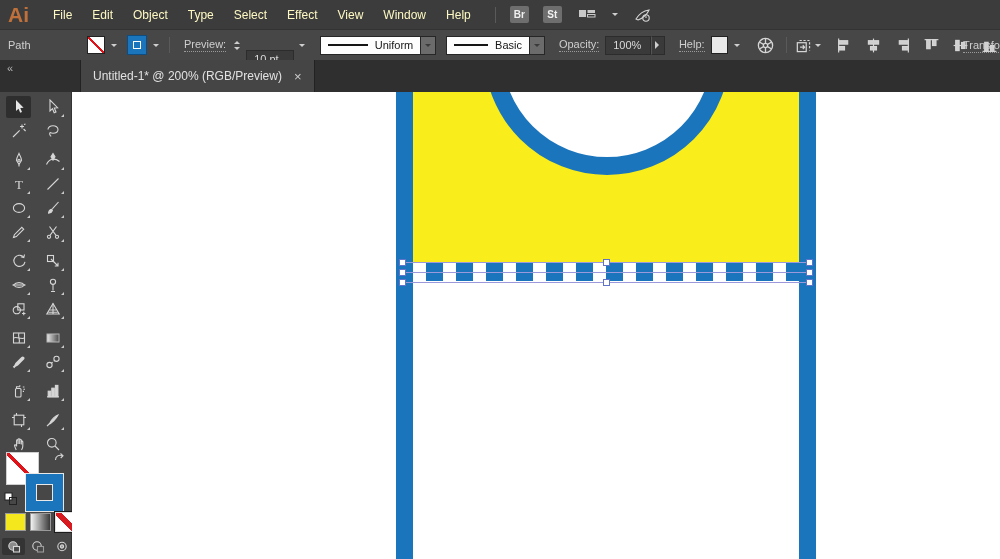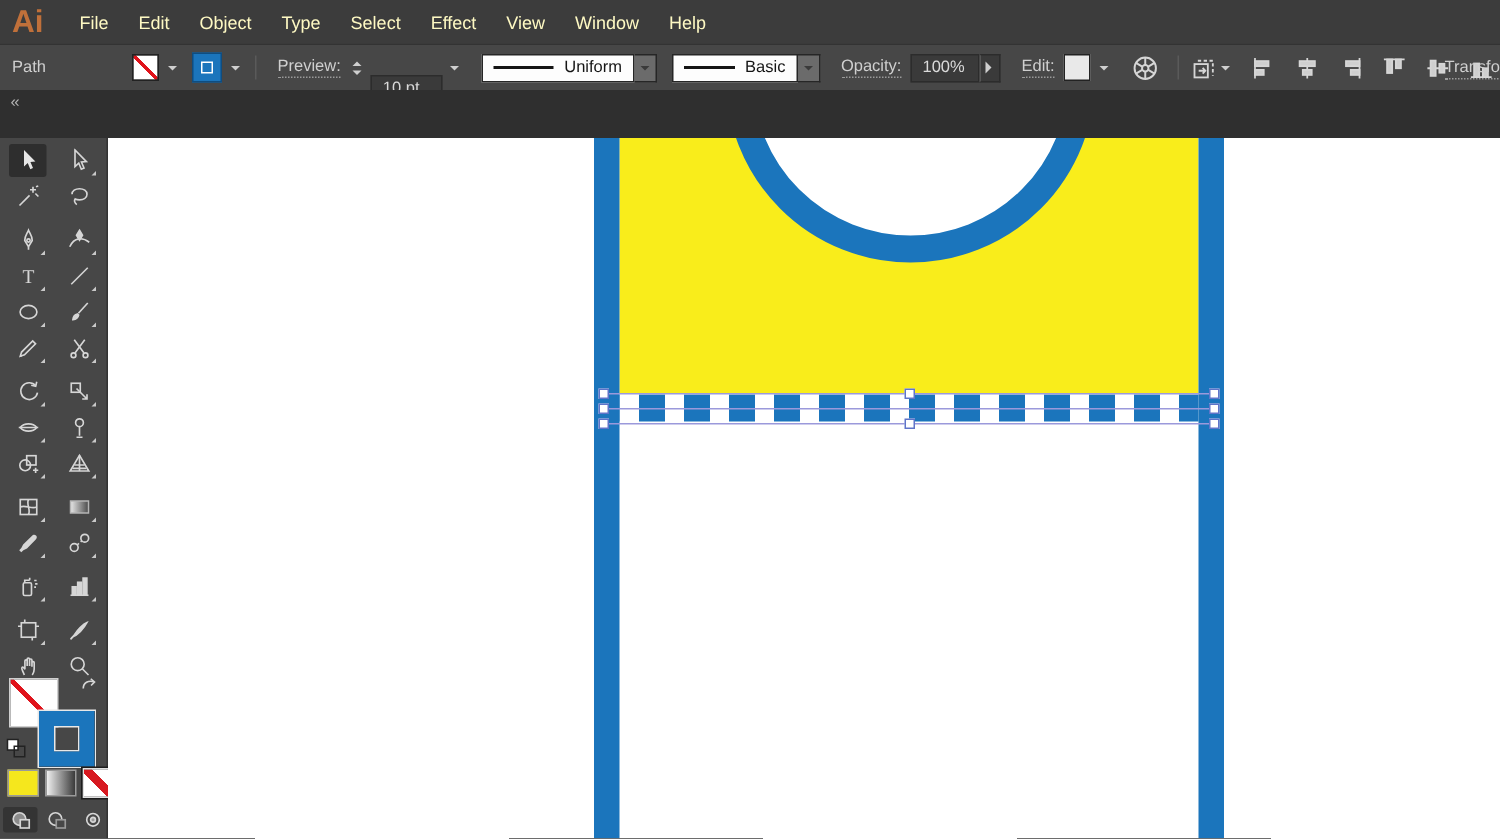--- a/index.html
+++ b/index.html
@@ -113,20 +113,40 @@
     <span class="logo">Ai</span>
     <span class="menu-item">File</span>
     <span class="menu-item">Edit</span>
     <span class="menu-item">Object</span>
     <span class="menu-item">Type</span>
     <span class="menu-item">Select</span>
     <span class="menu-item">Effect</span>
     <span class="menu-item">View</span>
     <span class="menu-item">Window</span>
     <span class="menu-item">Help</span>
+    <div class="mb-right">
+      <span class="vsep"></span>
+      <span class="mb-btn">Br</span>
+      <span class="mb-btn">St</span>
+      <span class="cb-icon">
+        <svg width="18" height="14" viewBox="0 0 18 14">
+            <rect x="1" y="2" width="7" height="7" fill="#c9c9c9"></rect>
+            <rect x="9.5" y="2" width="7.5" height="3" fill="#c9c9c9"></rect>
+            <rect x="9.5" y="6.5" width="7.5" height="2.5" fill="none" stroke="#c9c9c9"></rect>
+          </svg>
+      </span>
+      <span class="chev"></span>
+      <span class="cb-icon">
+        <svg width="18" height="16" viewBox="0 0 18 16" class="tsvg">
+            <path d="M2 12 C5 7 9 4 15 3 C13 8 9 11 4 13 Z"></path>
+            <circle cx="12" cy="11" r="3.2"></circle>
+            <path d="M12 9.2 V11"></path>
+          </svg>
+      </span>
+    </div>
   </div>
 
   <div class="controlbar">
     <span class="path-label">Path</span>
 
     <span class="swatch-none"></span>
     <span class="chev gap6"></span>
 
     <span class="stroke-chip gap10">
         <i></i>
@@ -164,21 +184,21 @@
       </span>
 
     <span class="u gap14">Opacity:</span>
     <div class="well w46 gap6">
         <span>100%</span>
       </div>
     <span class="arrowbtn">
         <i></i>
       </span>
 
-    <span class="u gap14">Edit:</span>
+    <span class="u gap14">Help:</span>
     <span class="style-swatch gap6"></span>
     <span class="chev gap6"></span>
 
     <span class="cb-icon gap14">
       <svg width="19" height="19" viewBox="0 0 16 16" class="tsvg">
           <circle cx="8" cy="8" r="6"></circle>
           <circle cx="8" cy="8" r="1.8"></circle>
           <path d="M8 2 V6.2 M8 9.8 V14 M2.8 5 L6.3 7.1 M13.2 5 L9.7 7.1 M2.8 11 L6.3 8.9 M13.2 11 L9.7 8.9"></path>
         </svg>
     </span>
@@ -239,20 +259,24 @@
       </span>
     </div>
 
     <div class="transform-wrap">
       <span class="u">Transform</span>
     </div>
   </div>
 
   <div class="tabbar">
     <span class="collapse">«</span>
+    <div class="doc-tab">
+      <span>Untitled-1* @ 200% (RGB/Preview)</span>
+      <span class="tab-close">×</span>
+    </div>
   </div>
 
   <div class="toolbar">
     <div class="trow" style="margin-top:4px">
       <span class="tool active noflyout">
         <svg width="16" height="16" viewBox="0 0 16 16">
             <path d="M5 1 L5 12 L7.5 9.7 L9.2 13.8 L11 13 L9.3 9 L12.6 8.7 Z" fill="#e6e6e6"></path>
           </svg>
       </span>
       <span class="tool">

